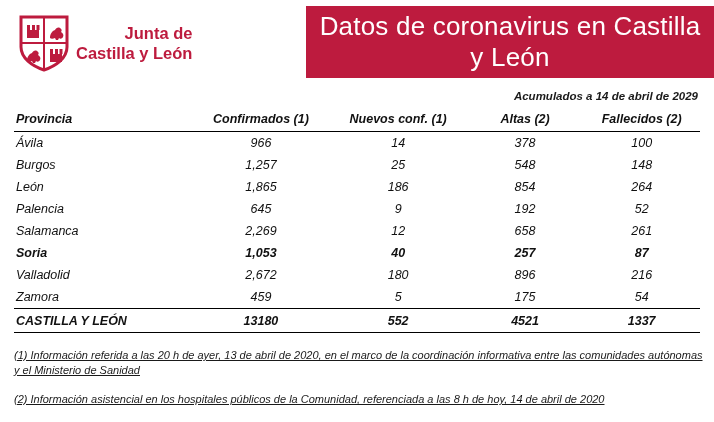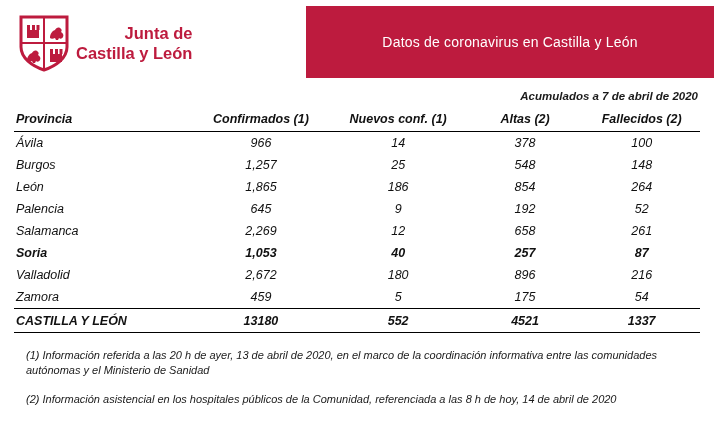--- a/index.html
+++ b/index.html
@@ -31,21 +31,21 @@
   .header-title {
     position: absolute;
     left: 306px;
     top: 6px;
     right: 0;
     height: 72px;
     display: flex;
     align-items: center;
     justify-content: center;
     color: #ffffff;
-    font-size: 14px;
+    font-size: 26px;
     letter-spacing: 0.2px;
     padding: 0 10px;
     box-sizing: border-box;
     text-align: center;
   }
 
   
   .logo {
     position: absolute;
     left: 18px;
@@ -136,21 +136,21 @@
   .notes {
     position: absolute;
     left: 14px;
     top: 348px;
     width: 690px;
     font-size: 11px;
     font-style: italic;
     color: #1a1a1a;
     line-height: 15px;
   }
-  .notes p { margin: 0 0 14px 12px; }
+  .notes p { margin: 0 0 14px 0; text-decoration: underline; }
 </style>
 </head>
 <body>
 
 <div class="header">
   <div class="header-band"></div>
   <div class="header-title">Datos de coronavirus en Castilla y León</div>
 
   <div class="logo">
     <span class="crest">
@@ -184,21 +184,21 @@
         </g>
       </svg>
     </span>
     <span class="logo-text">
       <span class="l1">Junta de</span>
       <span class="l2">Castilla y León</span>
     </span>
   </div>
 </div>
 
-<div class="acumulados">Acumulados a 7 de abril de 2020</div>
+<div class="acumulados">Acumulados a 14 de abril de 2029</div>
 
 <div class="table-wrap">
   <table class="data">
     <colgroup>
       <col class="c-prov">
         <col class="c-conf">
         <col class="c-new">
         <col class="c-alta">
         <col class="c-fall">
     </colgroup>

